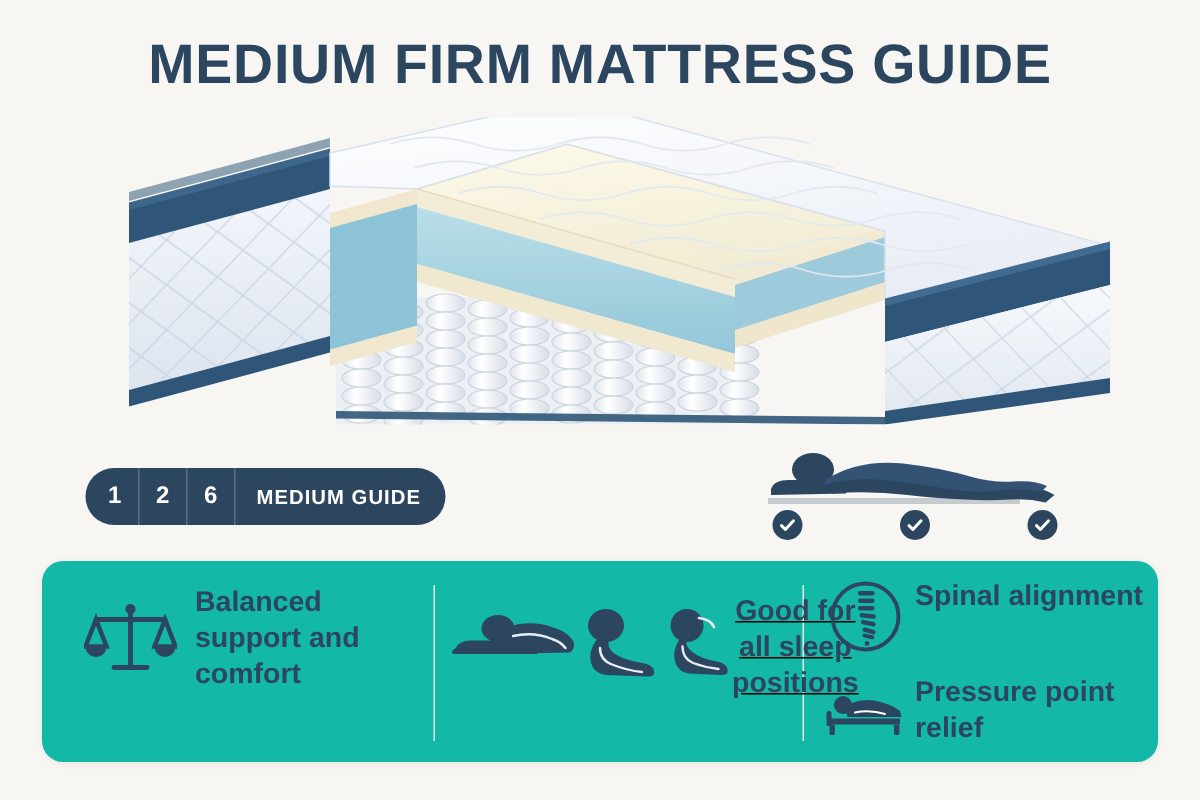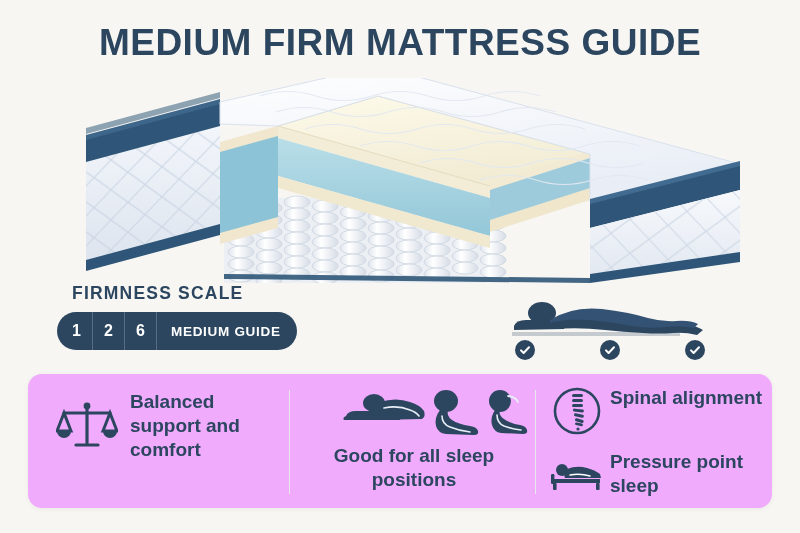--- a/index.html
+++ b/index.html
@@ -111,21 +111,21 @@
     justify-content: center;
   }
 
   
   .card {
     position: absolute;
     left: 28px;
     top: 374px;
     width: 744px;
     height: 134px;
-    background: #f0abfc;
+    background: #14b8a6;
     border-radius: 14px;
     box-shadow: 0 1px 5px rgba(60,70,90,0.07);
   }
   .card-divider {
     position: absolute;
     top: 16px;
     width: 1px;
     height: 104px;
     background: #e6e8ea;
   }
@@ -158,22 +158,23 @@
     align-items: center;
   }
   .feat-balanced .ficon { width: 78px; }
   .feat-balanced .ftext { padding-left: 4px; }
 
   
   .feat-positions {
     left: 270px;
     top: 14px;
     width: 232px;
-    flex-direction: column;
-    align-items: flex-end;
+    flex-direction: row;
+    align-items: center;
+    text-decoration: underline;
   }
   .feat-positions .ftext {
     text-align: center;
     margin-top: 8px;
   }
 
   
   .feat-spinal {
     left: 516px;
     top: 12px;
@@ -322,21 +323,20 @@
         <path d="M530 196 L680 174 L680 184 L530 205 Z" fill="#2f5678"></path>
       </g>
 
       <g>
         <path d="M164 196 L530 200 L530 205 L164 201 Z" fill="#2f5678" opacity="0.9"></path>
         <path d="M26 186 L160 150 L160 196 L26 196 Z" fill="none"></path>
       </g>
     </svg>
   </div>
 
-  <div class="firmness-label">FIRMNESS SCALE</div>
 
   <div class="firmness-pill">
     <span class="seg">1</span>
     <span class="seg">2</span>
     <span class="seg">6</span>
     <span class="seg label">MEDIUM GUIDE</span>
   </div>
 
   <div class="sleeper-wrap">
     <svg width="200" height="38" viewBox="0 0 200 38" xmlns="http://www.w3.org/2000/svg">
@@ -451,17 +451,17 @@
 
             <rect x="3" y="27" width="3.6" height="7" rx="1"></rect>
             <rect x="46" y="27" width="3.6" height="7" rx="1"></rect>
 
             <rect x="1" y="18" width="3.4" height="10" rx="1.2"></rect>
 
             <path d="M20 19 q10 -2 20 1" fill="none" stroke="#ffffff" stroke-width="1.4" stroke-linecap="round"></path>
           </g>
         </svg>
       </span>
-      <span class="ftext">Pressure point sleep</span>
+      <span class="ftext">Pressure point relief</span>
     </div>
 
   </div>
 </div>
 
 </body></html>

